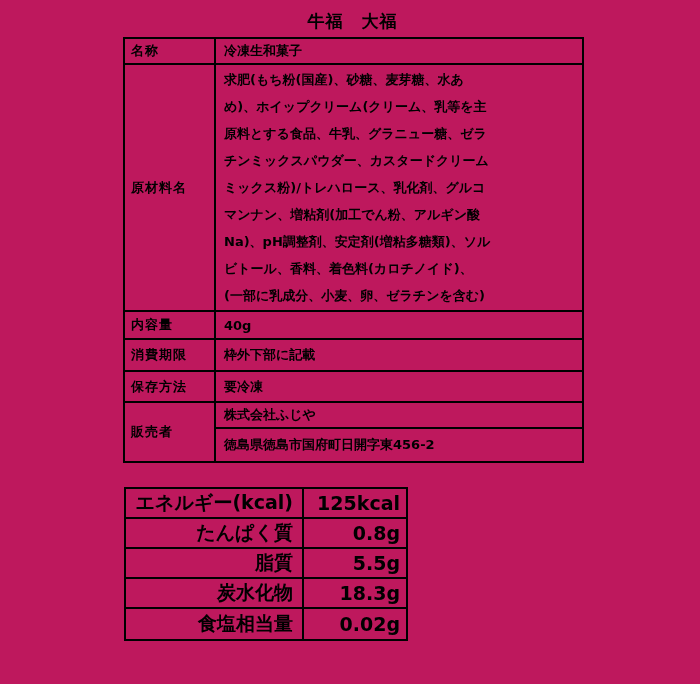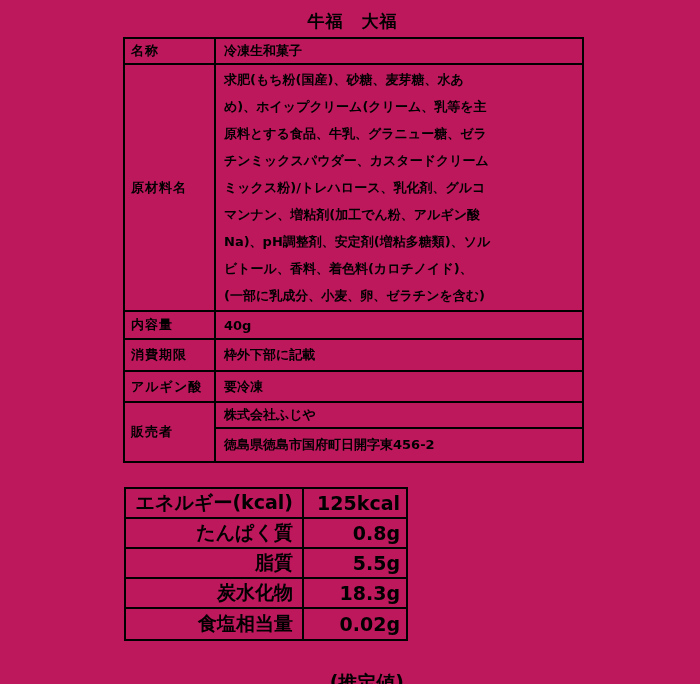--- a/index.html
+++ b/index.html
@@ -149,21 +149,21 @@
       </tr>
       <tr class="r-amount">
         <th>内容量</th>
         <td>40g</td>
       </tr>
       <tr class="r-expiry">
         <th>消費期限</th>
         <td>枠外下部に記載</td>
       </tr>
       <tr class="r-storage">
-        <th>アルギン酸</th>
+        <th>保存方法</th>
         <td>要冷凍</td>
       </tr>
       <tr class="r-seller1">
         <th rowspan="2">販売者</th>
         <td>株式会社ふじや</td>
       </tr>
       <tr class="r-seller2">
         <td>徳島県徳島市国府町日開字東456-2</td>
       </tr>
     </tbody>
@@ -191,15 +191,14 @@
         <td class="nlbl">炭水化物</td>
         <td class="nval">18.3g</td>
       </tr>
       <tr class="n-row-last">
         <td class="nlbl">食塩相当量</td>
         <td class="nval">0.02g</td>
       </tr>
     </tbody>
   </table>
 
-  <div class="footnote">(推定値)</div>
 
 </div>
 
 </body></html>

